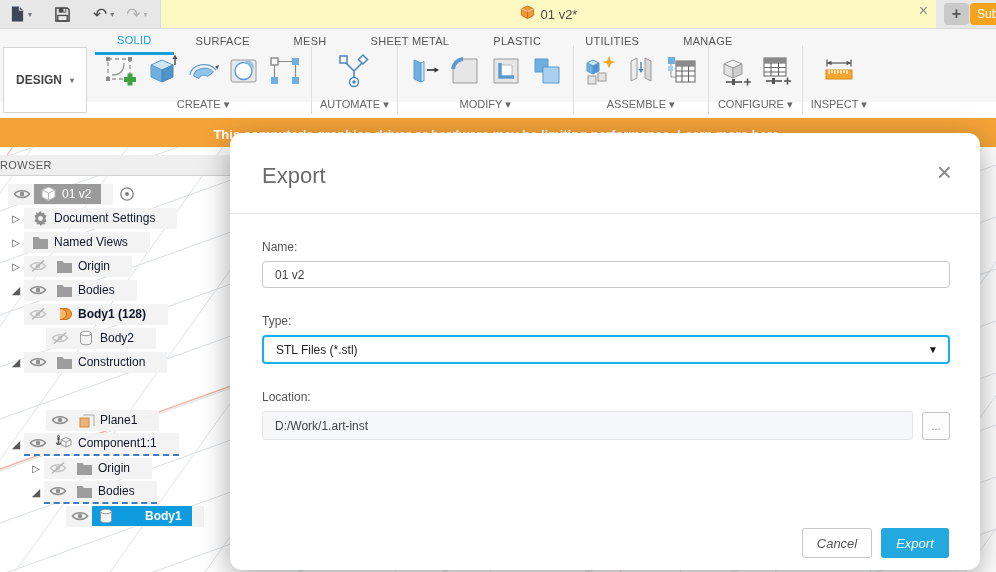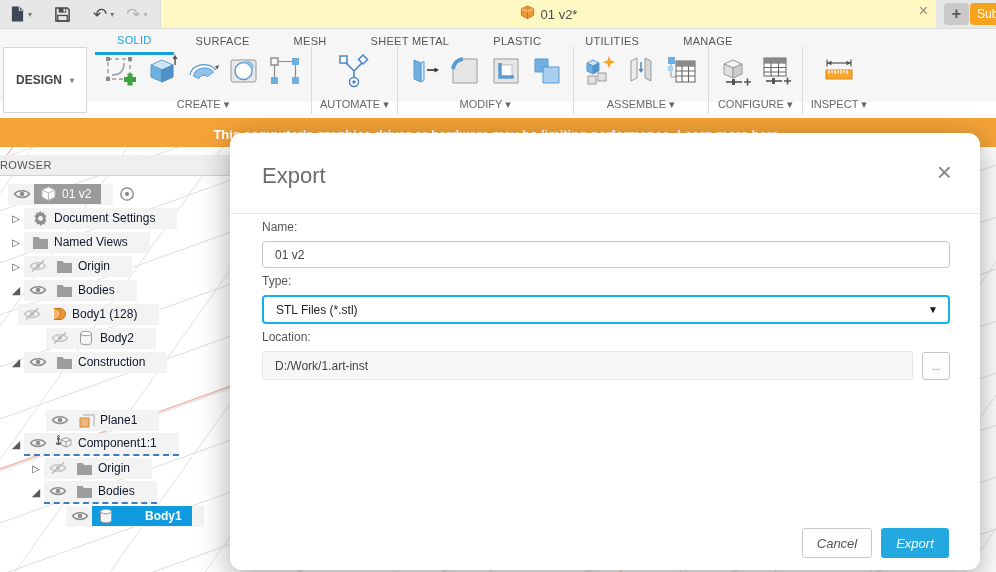--- a/index.html
+++ b/index.html
@@ -73,21 +73,21 @@
   .pill.blue .tree-label{color:#fff;font-weight:bold;}
   .suffix{margin-left:6px;display:flex;align-items:center;}
 
   
   .dialog{position:absolute;left:230px;top:133px;width:750px;height:437px;background:#fff;
           border-radius:12px;box-shadow:0 8px 30px rgba(0,0,0,.35);z-index:10;}
   .dlg-title{position:absolute;left:32px;top:30px;font-size:22px;color:#6b6b6b;}
   .dlg-close{position:absolute;right:28px;top:24px;font-size:26px;font-weight:300;color:#888;}
   .dlg-divider{position:absolute;top:80px;left:0;right:0;border-top:1px solid #e8e8e8;}
   .dlg-body{position:absolute;top:81px;left:32px;right:30px;}
-  .fld{margin-top:6px;}
+  .fld{margin-top:26px;}
   .fld-label{display:block;font-size:12px;color:#555;margin-bottom:7px;}
   .name-input{width:100%;height:27px;border:1px solid #c8c8c8;border-radius:4px;padding:0 12px;
               font-size:12px;color:#444;box-sizing:border-box;outline:none;
               font-family:"Liberation Sans",sans-serif;}
   .type-select{width:100%;height:29px;border:2px solid #16b0ee;border-radius:4px;box-sizing:border-box;
                display:flex;align-items:center;justify-content:space-between;padding:0 10px 0 12px;
                font-size:12px;color:#222;background:#fff;text-align:center;}
   .type-caret{font-size:10px;color:#111;}
   .loc-row{display:flex;align-items:center;gap:9px;}
   .loc-input{flex:1;height:27px;background:#f6f7f8;border:1px solid #e4e7e9;border-radius:3px;
@@ -466,21 +466,21 @@
           <span class="pill">
             <span class="node-icon">
               <svg width="17" height="13" viewBox="0 0 17 13">
                 <path d="M1 1h5.5L8 3h8v10H1Z" fill="#9d9d9d"></path>
               </svg>
             </span>
             <span class="tree-label">Bodies</span>
           </span>
         </span>
       </div>
-      <div class="row" style="padding-left: 18px;">
+      <div class="row" style="padding-left: 24px; font-weight: bold;">
         <span class="row-body">
           <span class="vis">
             <svg width="18" height="14" viewBox="0 0 18 14">
               <path d="M1.5 7C4.5 2.5 13.5 2.5 16.5 7 13.5 11.5 4.5 11.5 1.5 7Z" fill="none" stroke="#c6c6c6" stroke-width="1.5"></path>
               <circle cx="9" cy="7" r="2.3" fill="#c6c6c6"></circle>
               <path d="M3 12.5 15 1.5" stroke="#b5b5b5" stroke-width="1.4"></path>
             </svg>
           </span>
           <span class="pill">
             <span class="node-icon">

